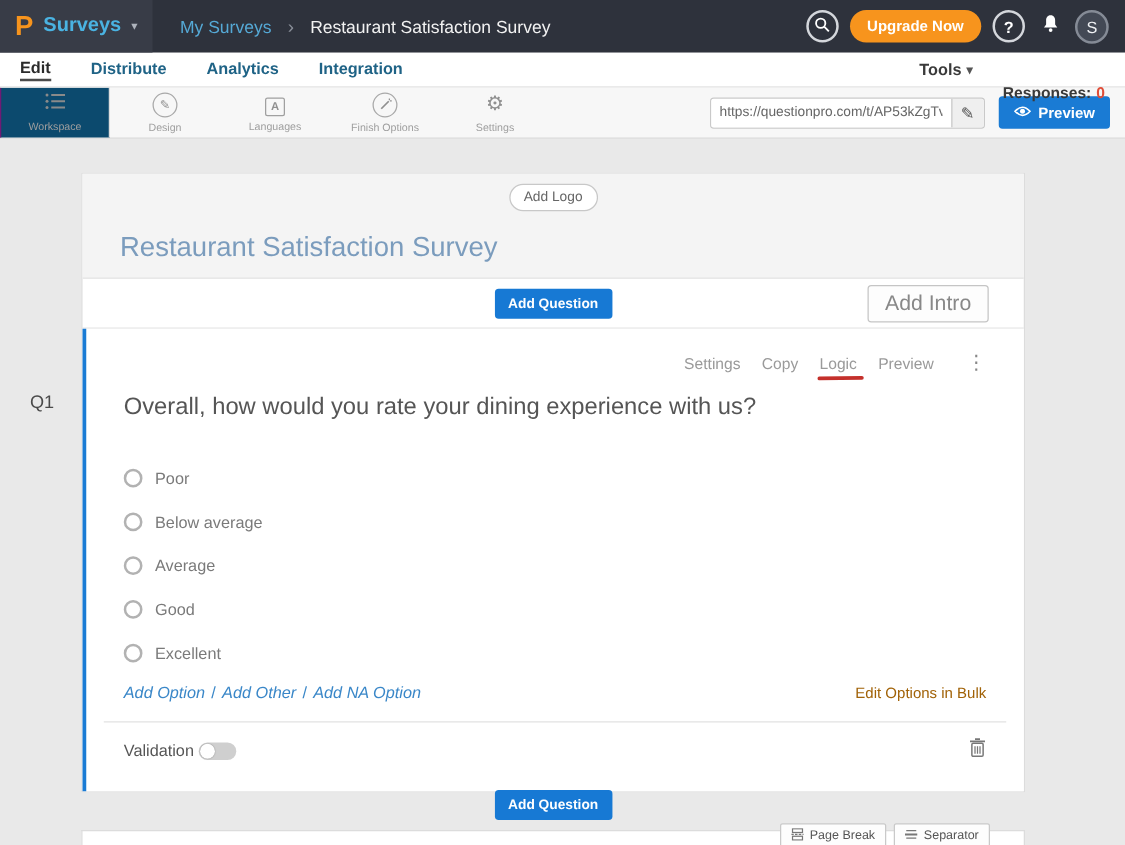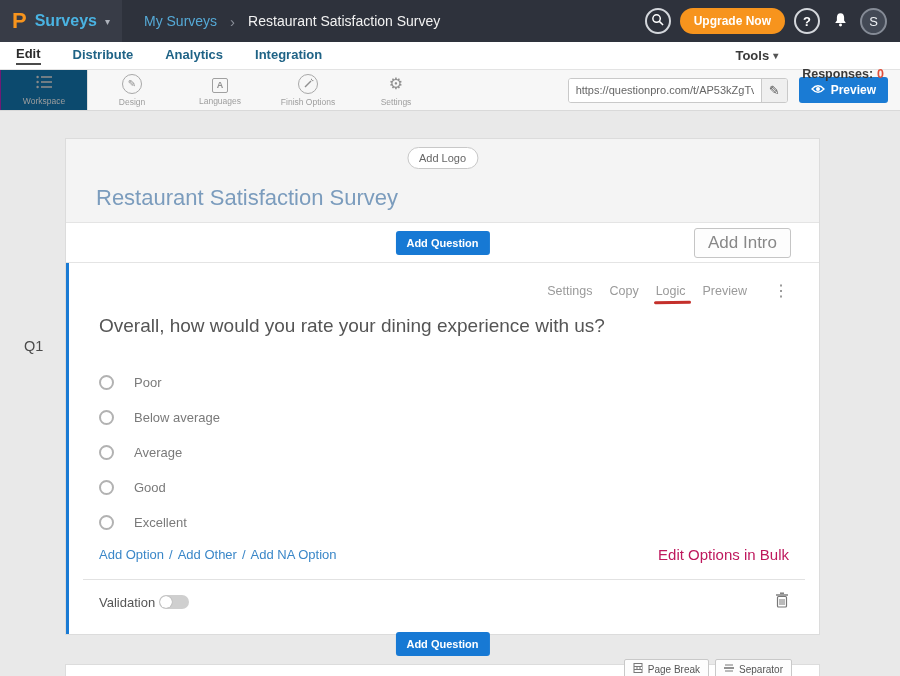--- a/index.html
+++ b/index.html
@@ -57,44 +57,44 @@
   .add-intro { position:absolute; right:28px; top:50%; transform:translateY(-50%); background:#fdfdfd; border:1px solid #c5c5c5; border-radius:3px; font-size:17px; color:#888; padding:4px 13px; cursor:pointer; }
 
   
   .question-block { position:relative; border-left:3px solid #1a7bd4; padding:20px 30px 16px 30px; background:#fff; }
   .q-actions { display:flex; justify-content:flex-end; align-items:center; gap:17px; }
   .q-action { font-size:12.5px; color:#9a9a9a; cursor:pointer; position:relative; }
   .logic-underline { position:absolute; left:-2px; right:-5px; bottom:-6px; height:3px; background:#c4302b; border-radius:2px; transform:rotate(-1deg); }
   .q-dots { font-size:16px; color:#888; margin-left:9px; cursor:pointer; line-height:1; }
   .q-text { margin-top:16px; font-size:19px; color:#555; cursor:text; }
   .q-options { margin-top:28px; }
-  .opt-row { display:flex; align-items:center; height:35px; gap:20px;text-align:center; }
+  .opt-row { display:flex; align-items:center; height:35px; gap:10px;text-align:center; }
   .radio { width:15px; height:15px; border:2px solid #b2b2b2; border-radius:50%; background:#fff; cursor:pointer; flex:0 0 auto; }
   .opt-label { font-size:13px; color:#7a7a7a; cursor:text; }
   .q-links { margin-top:6px; display:flex; align-items:center; justify-content:space-between; }
   .link-group { display:flex; align-items:center; gap:5px; font-size:13px; }
-  .blue-link { color:#3a87c8; cursor:pointer; }
+  .blue-link { color:#3a87c8; cursor:pointer;font-style:italic; }
   .link-sep { color:#3a87c8; }
-  .bulk-link { font-size:15px; color:#be185d; cursor:pointer; }
+  .bulk-link { font-size:12px; color:#a16207; cursor:pointer; }
   .q-validation { margin:16px -16px 0 -16px; border-top:1px solid #e2e2e2; padding:12px 16px 6px 16px; display:flex; align-items:center; justify-content:space-between; }
   .val-left { display:flex; align-items:center; gap:4px; }
   .val-label { font-size:13px; color:#555; }
   .toggle { width:30px; height:14px; border-radius:7px; background:#cfcfcf; position:relative; cursor:pointer; }
   .toggle-knob { position:absolute; left:1px; top:1px; width:12px; height:12px; border-radius:50%; background:#fff; box-shadow:0 0 1px rgba(0,0,0,.45); }
   .trash { cursor:pointer; display:flex; align-items:center; }
 
   
   .footer-row { position:absolute; top:631px; left:65px; width:755px; height:26px; z-index:2; }
   .footer-addq { position:absolute; left:50%; top:50%; transform:translate(-50%,-50%); }
   .footer-right { position:absolute; right:28px; top:50%; transform:translateY(-50%); display:flex; gap:6px;margin-top:25px; }
   .mini-btn { display:flex; align-items:center; gap:5px; background:#fdfdfd; border:1px solid #c9c9c9; border-radius:2px; font-size:10px; color:#555; padding:3px 8px; cursor:pointer; white-space:nowrap; }
 
   .next-card { position:absolute; top:664px; left:65px; width:755px; height:12px; background:#fff; border:1px solid #dcdcdc; border-bottom:none; }
 
-  .q-number { position:absolute; left:24px; top:314px; font-size:14.5px; color:#4a4a4a; z-index:2;margin-top:24px; }
+  .q-number { position:absolute; left:24px; top:314px; font-size:14.5px; color:#4a4a4a; z-index:2; }
 </style>
 </head>
 <body>
 
 <div class="screen">
 
   <div class="header">
     <div class="logo-block">
       <span class="logo-p">P</span>
       <span class="logo-product">Surveys</span>

